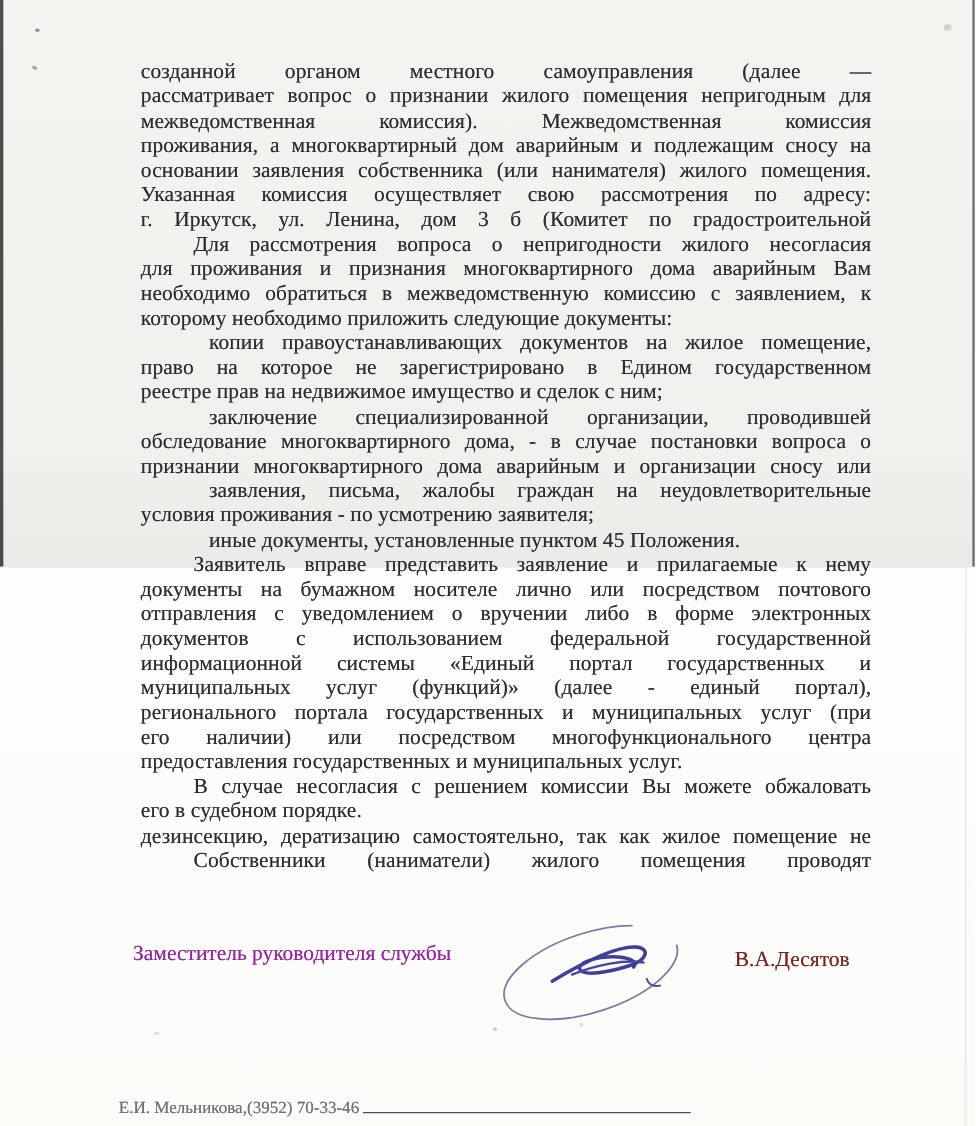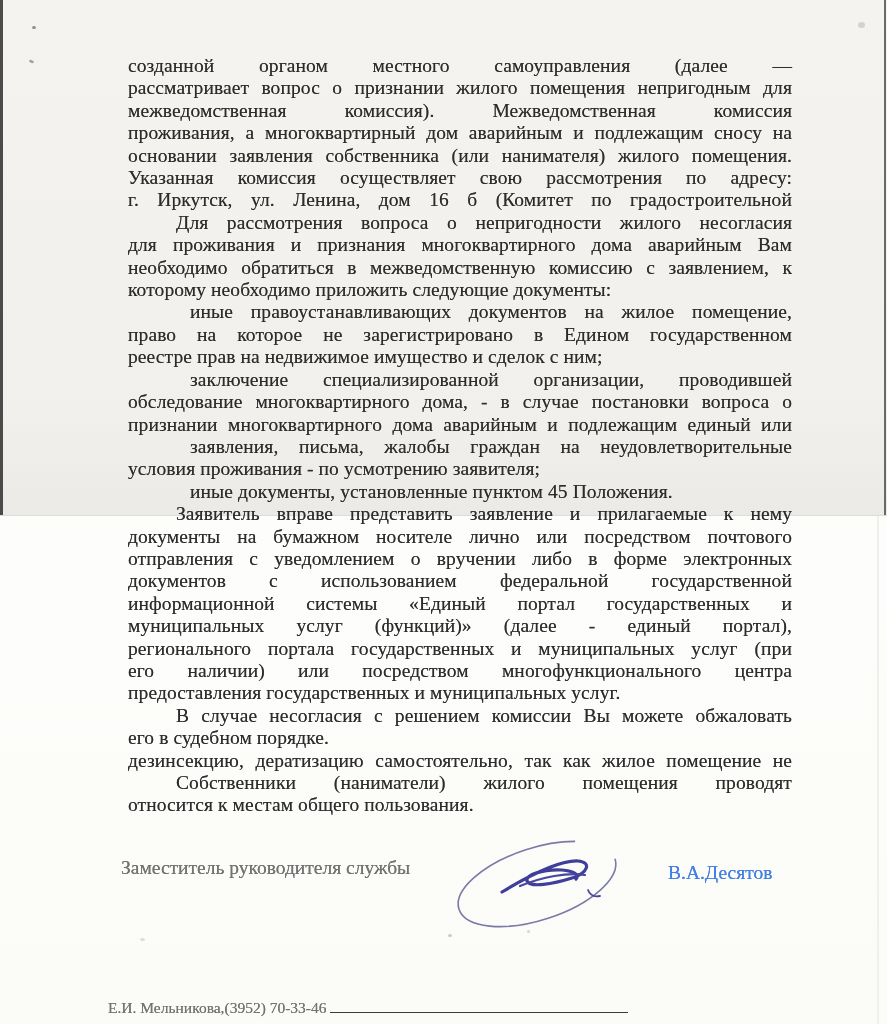--- a/index.html
+++ b/index.html
@@ -37,25 +37,25 @@
     letter-spacing:.1px;
     margin-top:11px;
   }
   .ln{text-align:justify;text-align-last:justify;}
   .ln.end{text-align-last:left;}
   .i1{text-indent:48px;}
   .i2{text-indent:62px;}
 
   .sig-title{
     position:absolute;left:121px;top:857px;
-    font-size:19.5px;color:#737373;text-shadow:0 0 .5px rgba(44,44,44,.65);
+    font-size:19.5px;color:#a21caf;text-shadow:0 0 .5px rgba(44,44,44,.65);
   }
   .sig-name{
     position:absolute;left:668px;top:862px;
-    font-size:19.5px;color:#3b82f6;text-shadow:0 0 .5px rgba(44,44,44,.65);
+    font-size:19.5px;color:#7f1d1d;text-shadow:0 0 .5px rgba(44,44,44,.65);
   }
   .sig-svg{position:absolute;left:450px;top:832px;width:200px;height:115px;}
 
   .footer{
     position:absolute;left:108px;top:999px;
     font-size:15.5px;color:#737373;white-space:nowrap;
     text-shadow:0 0 .4px rgba(50,50,50,.6);
   }
   .footer .rule{
     display:inline-block;width:298px;height:2px;
@@ -80,48 +80,47 @@
   <div class="speck s5"></div>
   <div class="speck s6"></div>
 
   <div class="content">
     <div class="ln">созданной органом местного самоуправления (далее —</div>
     <div class="ln">рассматривает вопрос о признании жилого помещения непригодным для</div>
     <div class="ln">межведомственная комиссия). Межведомственная комиссия</div>
     <div class="ln">проживания, а многоквартирный дом аварийным и подлежащим сносу на</div>
     <div class="ln">основании заявления собственника (или нанимателя) жилого помещения.</div>
     <div class="ln">Указанная комиссия осуществляет свою рассмотрения по адресу:</div>
-    <div class="ln">г. Иркутск, ул. Ленина, дом 16 б (Комитет по градостроительной</div>
+    <div class="ln">г. Иркутск, ул. Ленина, дом 3 б (Комитет по градостроительной</div>
     <div class="ln i1">Для рассмотрения вопроса о непригодности жилого несогласия</div>
     <div class="ln">для проживания и признания многоквартирного дома аварийным Вам</div>
     <div class="ln">необходимо обратиться  в межведомственную комиссию с заявлением, к</div>
     <div class="ln end">которому необходимо приложить  следующие документы:</div>
-    <div class="ln i2">иные правоустанавливающих документов на жилое помещение,</div>
+    <div class="ln i2">копии правоустанавливающих документов на жилое помещение,</div>
     <div class="ln">право на которое не зарегистрировано в Едином государственном</div>
     <div class="ln end">реестре прав на недвижимое имущество и сделок с ним;</div>
     <div class="ln i2">заключение специализированной организации, проводившей</div>
     <div class="ln">обследование многоквартирного дома, - в случае постановки вопроса о</div>
-    <div class="ln">признании многоквартирного дома аварийным и подлежащим единый или</div>
+    <div class="ln">признании многоквартирного дома аварийным и организации сносу или</div>
     <div class="ln i2">заявления, письма, жалобы граждан на неудовлетворительные</div>
     <div class="ln end">условия проживания - по усмотрению заявителя;</div>
     <div class="ln end i2">иные документы, установленные пунктом 45 Положения.</div>
     <div class="ln i1">Заявитель вправе представить заявление и прилагаемые к нему</div>
     <div class="ln">документы на бумажном носителе лично или посредством почтового</div>
     <div class="ln">отправления с уведомлением о вручении либо в форме электронных</div>
     <div class="ln">документов с использованием федеральной государственной</div>
     <div class="ln">информационной системы «Единый портал государственных и</div>
     <div class="ln">муниципальных услуг (функций)» (далее - единый портал),</div>
     <div class="ln">регионального портала государственных и муниципальных услуг (при</div>
     <div class="ln">его наличии) или посредством многофункционального центра</div>
     <div class="ln end">предоставления государственных и муниципальных услуг.</div>
     <div class="ln i1">В случае несогласия с решением комиссии Вы можете обжаловать</div>
     <div class="ln end">его в судебном порядке.</div>
     <div class="ln">дезинсекцию, дератизацию самостоятельно, так как жилое помещение не</div>
     <div class="ln i1">Собственники (наниматели) жилого помещения проводят</div>
-    <div class="ln end">относится к местам общего пользования.</div>
   </div>
 
   <div class="sig-title">Заместитель руководителя службы</div>
 
   <svg class="sig-svg" viewBox="0 0 200 115" xmlns="http://www.w3.org/2000/svg">
     <g transform="rotate(-18 87 52)">
       <ellipse cx="87" cy="52" rx="82" ry="36" fill="none" stroke="#7a7aa6" stroke-width="1.6" pathLength="100" stroke-dasharray="88 12"></ellipse>
     </g>
     <path d="M 52 60 C 72 48, 108 28, 128 29 C 142 30, 138 41, 122 46 C 103 52, 80 56, 77 49 C 75 43, 93 37, 112 38 C 124 39, 130 43, 126 47" fill="none" stroke="#3f3f9b" stroke-width="3.2" stroke-linecap="round"></path>
     <path d="M 70 54 C 92 45, 118 40, 135 43" fill="none" stroke="#46469e" stroke-width="2.2" stroke-linecap="round"></path>

